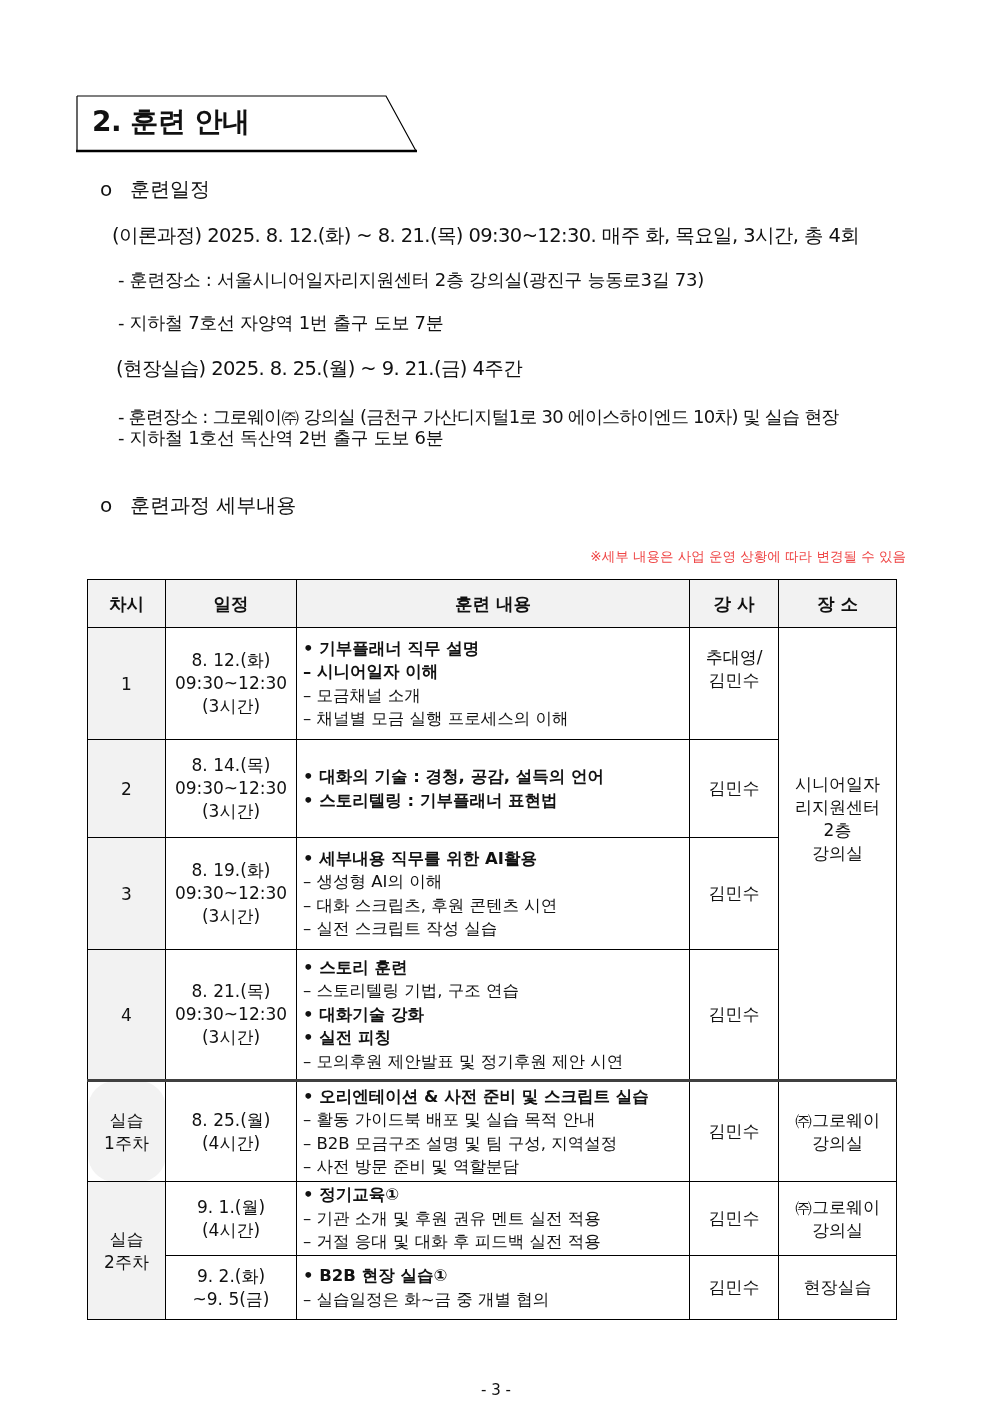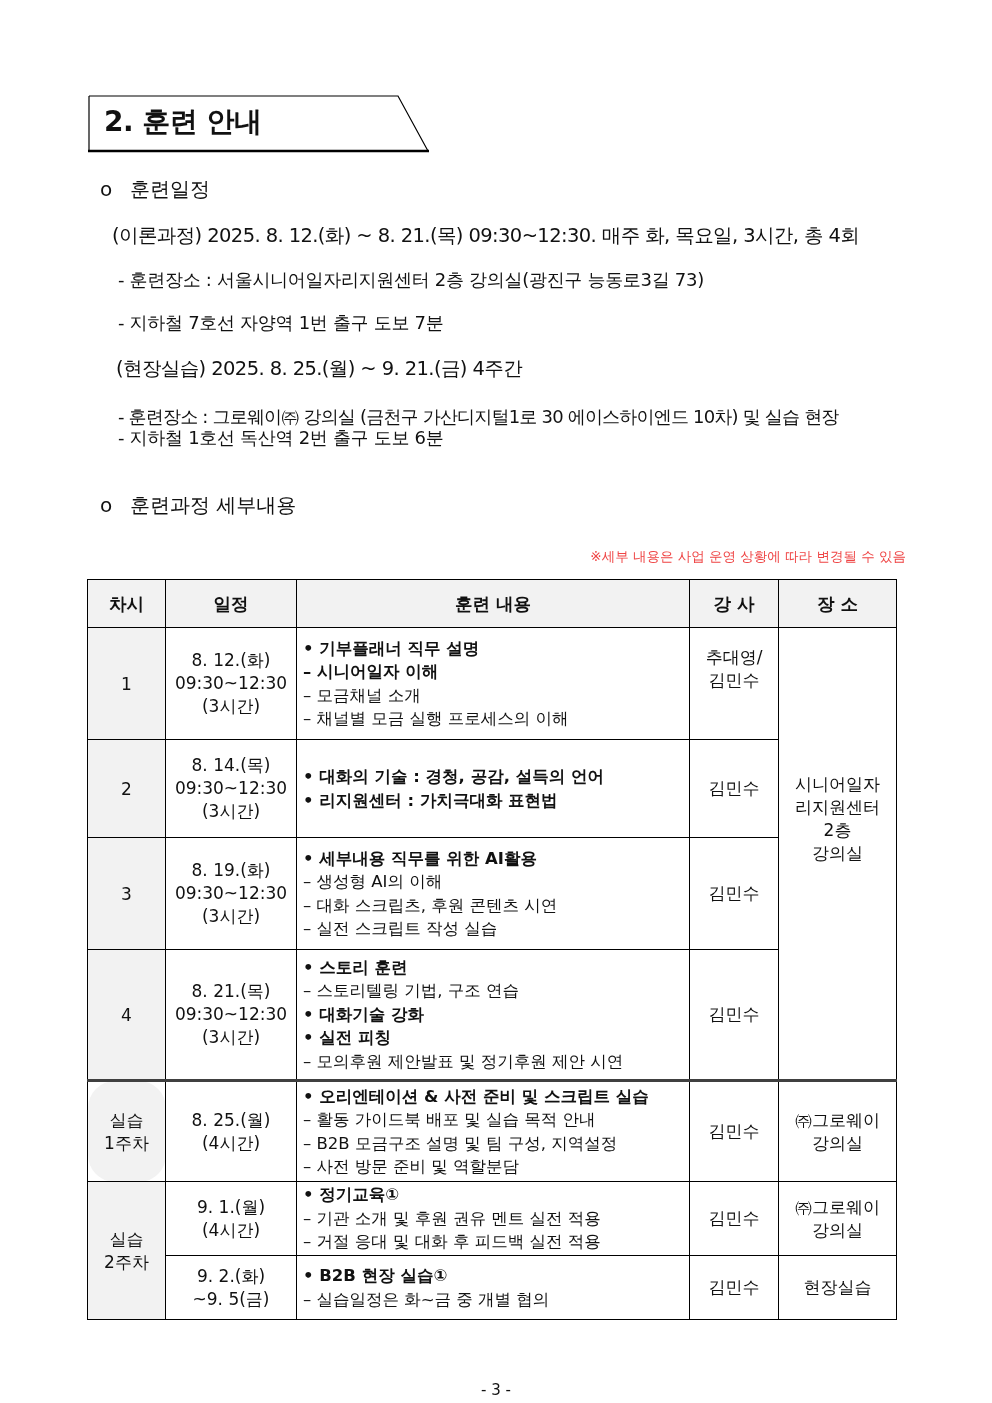--- a/index.html
+++ b/index.html
@@ -1,17 +1,17 @@
 <!DOCTYPE html>
 <html><head>
 <meta charset="utf-8">
 <style>
   html, body { margin:0; padding:0; background:#ffffff; }
   body { width:992px; height:1403px; position:relative; font-family:"DejaVu Sans","Liberation Sans",sans-serif; color:#111; overflow:hidden; }
-  .title-box { position:absolute; left:88px; top:95px; width:340px; height:68px; }
+  .title-box { position:absolute; left:76px; top:95px; width:340px; height:68px; }
   .title-box svg { position:absolute; left:0; top:0; }
   .title-text { position:absolute; left:16px; top:8px; font-size:28px; font-weight:bold; letter-spacing:-0.5px; font-family:"DejaVu Sans",sans-serif; }
   .line { position:absolute; white-space:nowrap; }
   .sec { font-size:20px; left:100px; }
   .sec .bullet { display:inline-block; width:30px; }
   .main { font-size:19.5px; left:112px; letter-spacing:-0.6px; }
   .sub { font-size:18px; left:118px; letter-spacing:-0.3px; }
   .note { font-size:13.5px; right:86px; top:548px; color:#ef4444; }
   table.sched { position:absolute; left:87px; top:579px; width:809px; border-collapse:collapse; table-layout:fixed; font-size:17px; }
   table.sched td, table.sched th { border:1px solid #000; padding:0; vertical-align:middle; }
@@ -95,21 +95,21 @@
 
   <tr style="height:98px;">
     <td class="num">2</td>
     <td class="date">
       <div>8. 14.(목)</div>
       <div>09:30~12:30</div>
       <div>(3시간)</div>
     </td>
     <td class="content">
       <div class="b">• 대화의 기술 : 경청, 공감, 설득의 언어</div>
-      <div class="b">• 리지원센터 : 가치극대화 표현법</div>
+      <div class="b">• 스토리텔링 : 기부플래너 표현법</div>
     </td>
     <td class="inst">김민수</td>
   </tr>
 
   <tr style="height:112px;">
     <td class="num">3</td>
     <td class="date">
       <div>8. 19.(화)</div>
       <div>09:30~12:30</div>
       <div>(3시간)</div>

